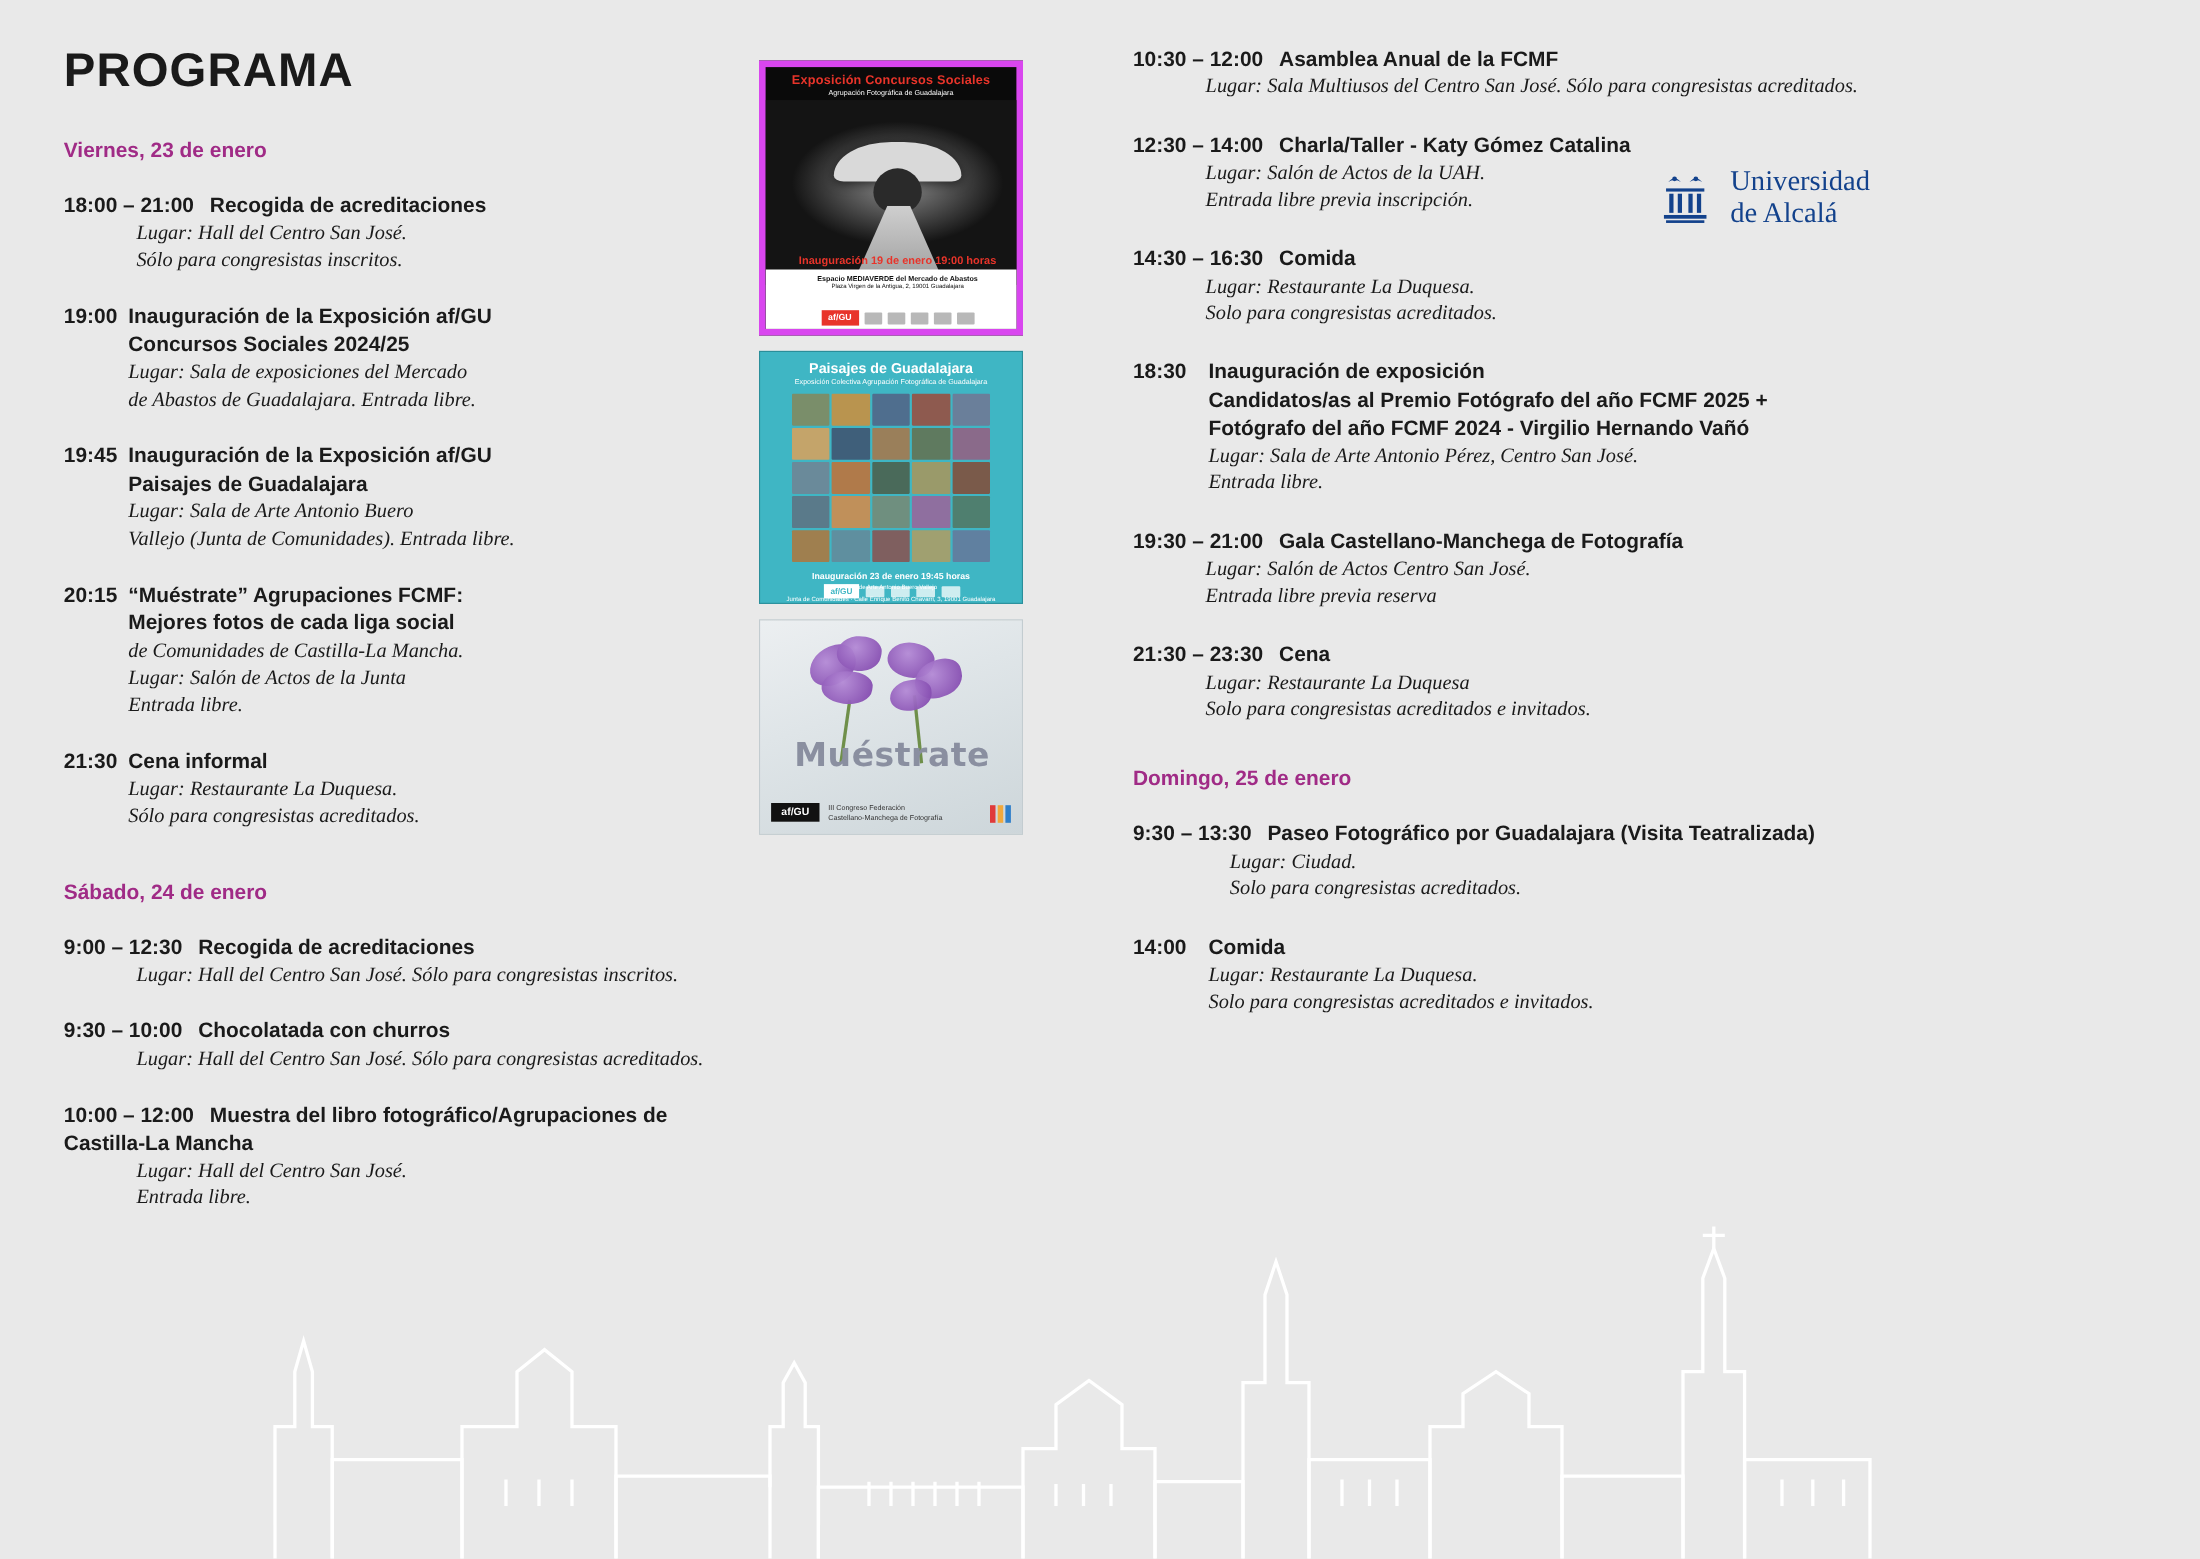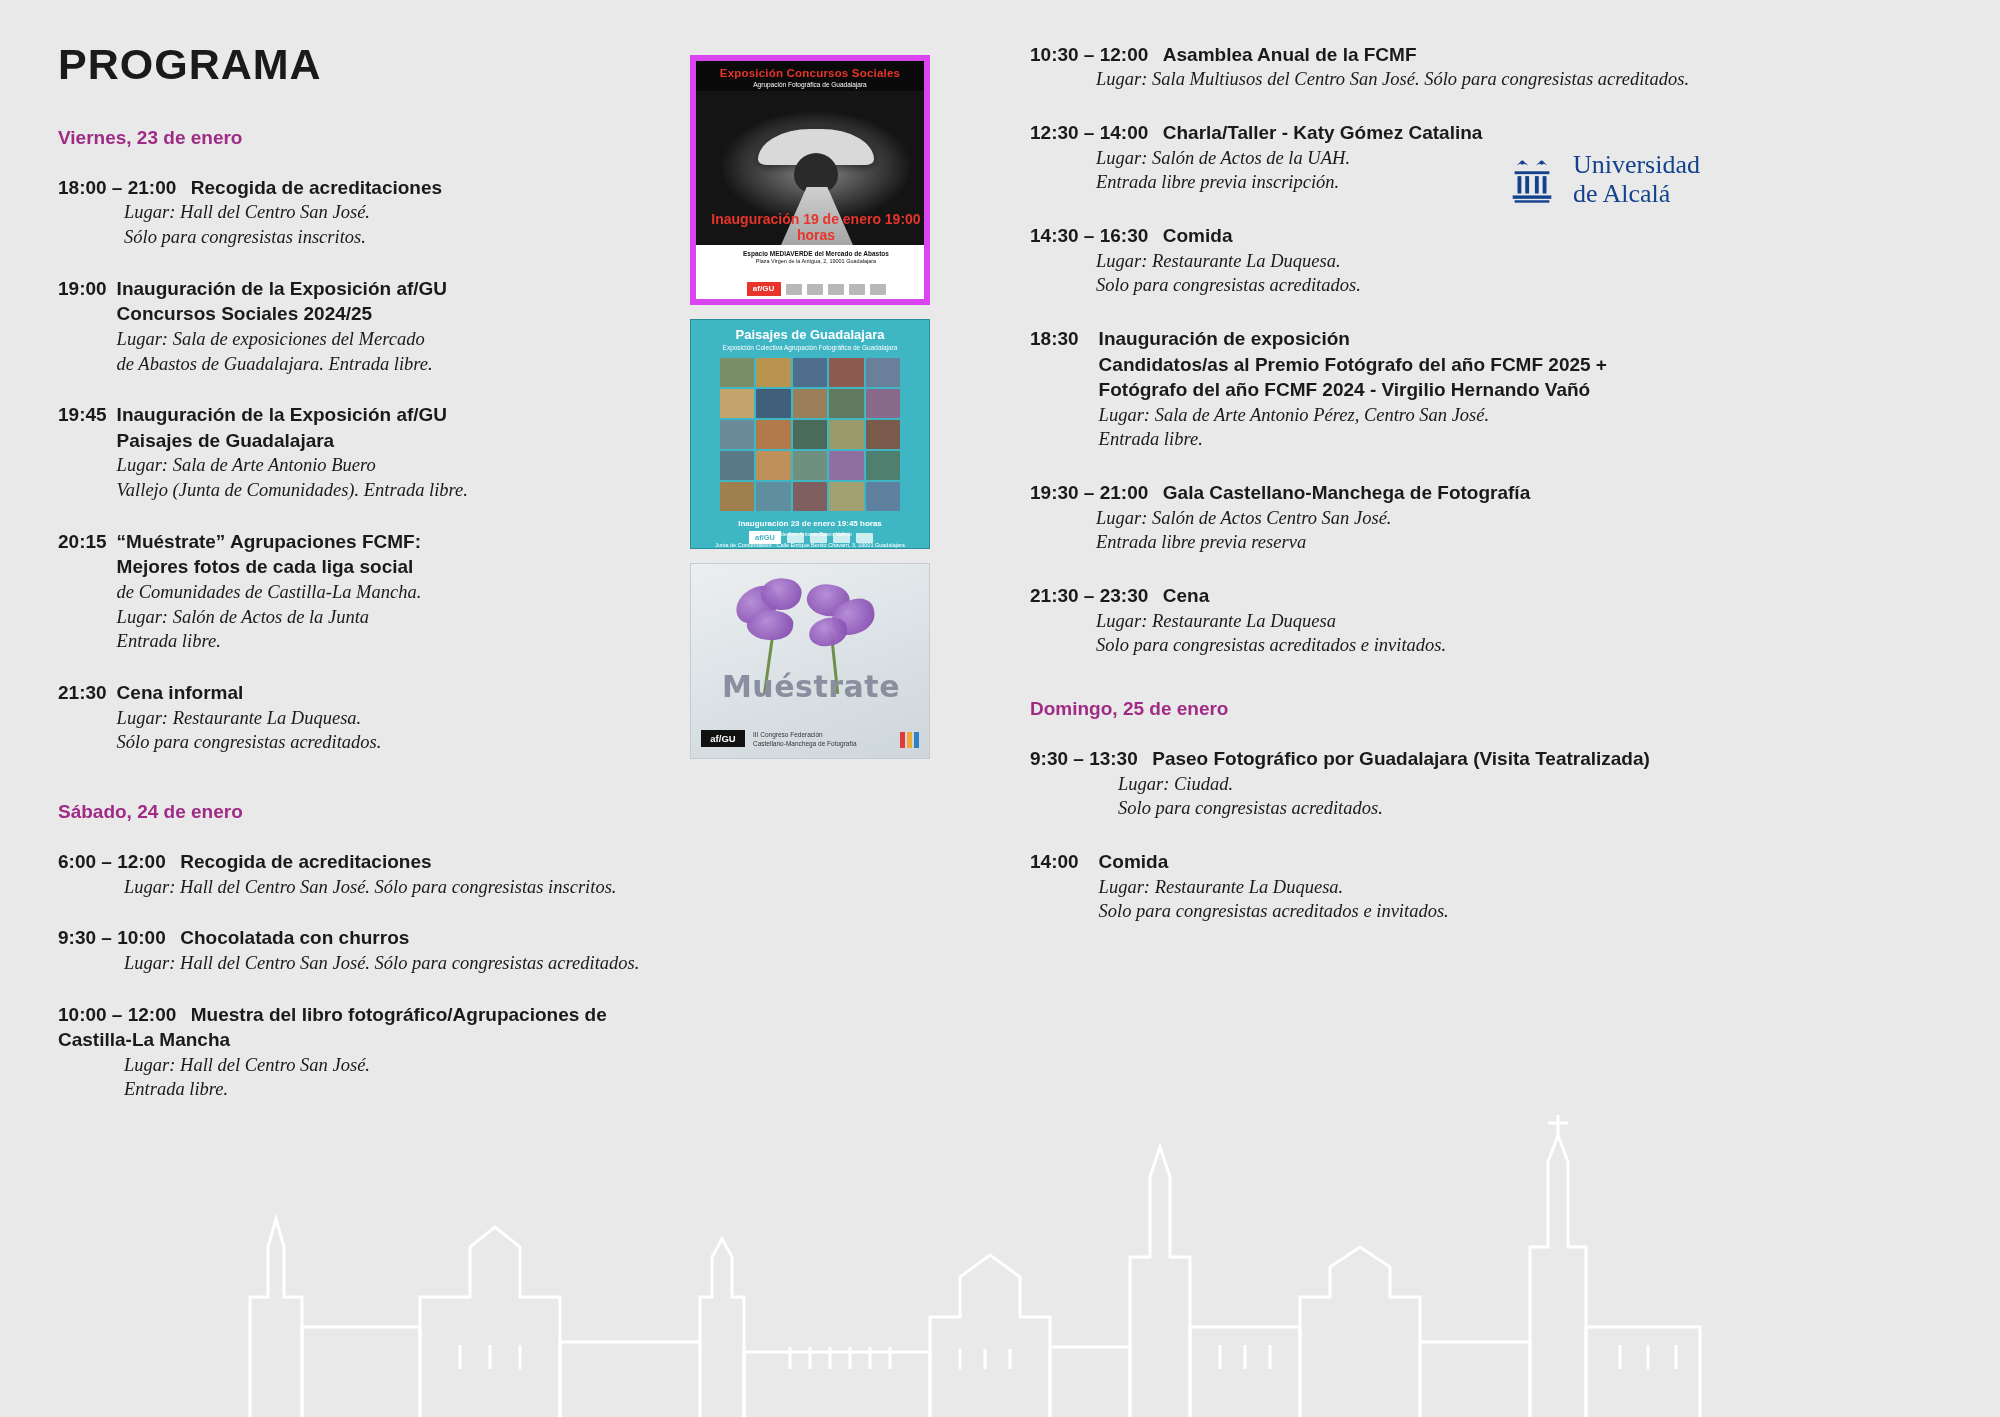--- a/index.html
+++ b/index.html
@@ -150,21 +150,21 @@
     left: 0; bottom: 0;
     width: 240px; height: 54px;
     background: #ffffff;
   }
   .p1-inaug {
     position: absolute;
     left: 0; bottom: 56px;
     width: 240px;
     text-align: center;
     color: #e8342a;
-    font-size: 14px;
+    font-size: 10px;
     font-weight: bold;
   }
   .p1-foot-l1 {
     text-align: center;
     font-size: 6.5px;
     font-weight: bold;
     color: #111;
     padding-top: 5px;
   }
   .p1-foot-l2 {
@@ -383,21 +383,21 @@
           <div class="sub">Lugar: Restaurante La Duquesa.</div>
           <div class="sub">Sólo para congresistas acreditados.</div>
         </div>
       </div>
     </div>
 
     <div>
       <div class="day-heading sab">Sábado, 24 de enero</div>
 
       <div class="entry blockstyle">
-        <span class="time">6:00 – 12:00</span>
+        <span class="time">9:00 – 12:30</span>
         <span class="head">Recogida de acreditaciones</span>
         <div class="sub indent">Lugar: Hall del Centro San José. Sólo para congresistas inscritos.</div>
       </div>
 
       <div class="entry blockstyle">
         <span class="time">9:30 – 10:00</span>
         <span class="head">Chocolatada con churros</span>
         <div class="sub indent">Lugar: Hall del Centro San José. Sólo para congresistas acreditados.</div>
       </div>
 

